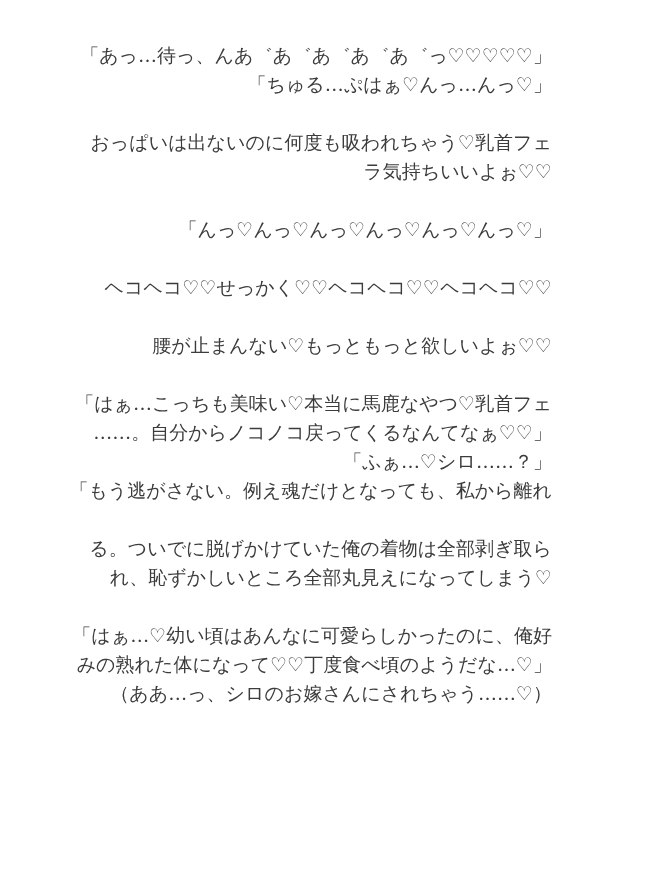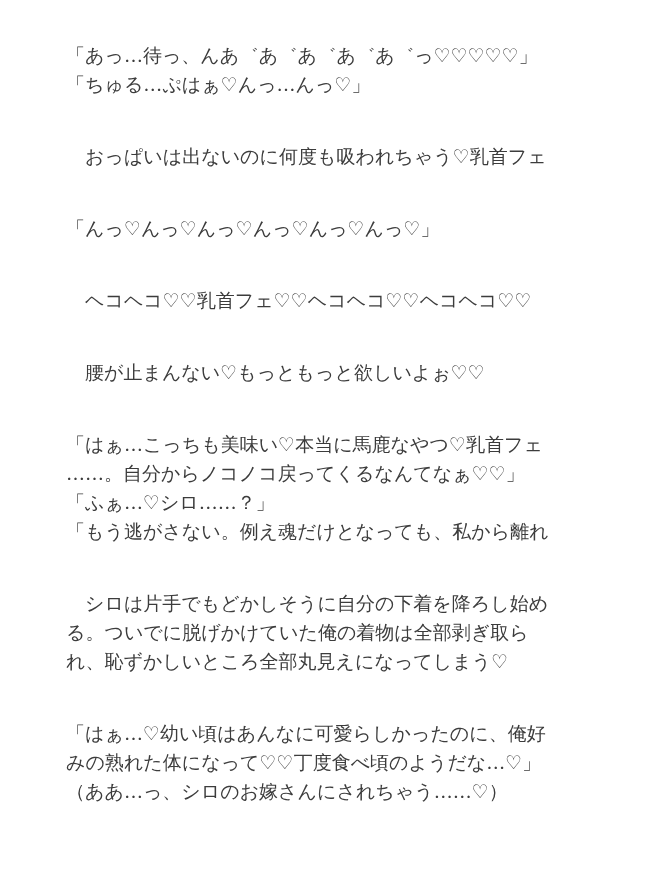--- a/index.html
+++ b/index.html
@@ -24,63 +24,64 @@
     top: 41px;
     width: 486px;
     font-family: "DejaVu Serif", "Liberation Serif", serif;
     font-size: 19px;
     line-height: 29px;
     color: #3c3c3c;
     letter-spacing: 0;
     text-align: left;
   }
   .para + .para {
-    margin-top: 43px; 
+    margin-top: 29px; 
   }
   .text-line {
     white-space: pre;
     height: 29px;
+    text-align: right;
   }
 </style>
 </head>
 <body>
 
 <div class="page">
   <div class="novel-body">
 
     <div class="para">
       <div class="text-line">「あっ…待っ、んあ゛あ゛あ゛あ゛あ゛っ♡♡♡♡♡」</div>
       <div class="text-line">「ちゅる…ぷはぁ♡んっ…んっ♡」</div>
     </div>
 
     <div class="para">
       <div class="text-line">　おっぱいは出ないのに何度も吸われちゃう♡乳首フェ</div>
+      <div class="text-line">ラ気持ちいいよぉ♡♡</div>
     </div>
 
     <div class="para">
       <div class="text-line">「んっ♡んっ♡んっ♡んっ♡んっ♡んっ♡」</div>
     </div>
 
     <div class="para">
-      <div class="text-line">　ヘコヘコ♡♡乳首フェ♡♡ヘコヘコ♡♡ヘコヘコ♡♡</div>
+      <div class="text-line">　ヘコヘコ♡♡せっかく♡♡ヘコヘコ♡♡ヘコヘコ♡♡</div>
     </div>
 
     <div class="para">
       <div class="text-line">　腰が止まんない♡もっともっと欲しいよぉ♡♡</div>
     </div>
 
     <div class="para">
       <div class="text-line">「はぁ…こっちも美味い♡本当に馬鹿なやつ♡乳首フェ</div>
       <div class="text-line">……。自分からノコノコ戻ってくるなんてなぁ♡♡」</div>
       <div class="text-line">「ふぁ…♡シロ……？」</div>
       <div class="text-line">「もう逃がさない。例え魂だけとなっても、私から離れ</div>
     </div>
 
     <div class="para">
-      <div class="text-line">　シロは片手でもどかしそうに自分の下着を降ろし始め</div>
       <div class="text-line">る。ついでに脱げかけていた俺の着物は全部剥ぎ取ら</div>
       <div class="text-line">れ、恥ずかしいところ全部丸見えになってしまう♡</div>
     </div>
 
     <div class="para">
       <div class="text-line">「はぁ…♡幼い頃はあんなに可愛らしかったのに、俺好</div>
       <div class="text-line">みの熟れた体になって♡♡丁度食べ頃のようだな…♡」</div>
       <div class="text-line">（ああ…っ、シロのお嫁さんにされちゃう……♡）</div>
     </div>
 

